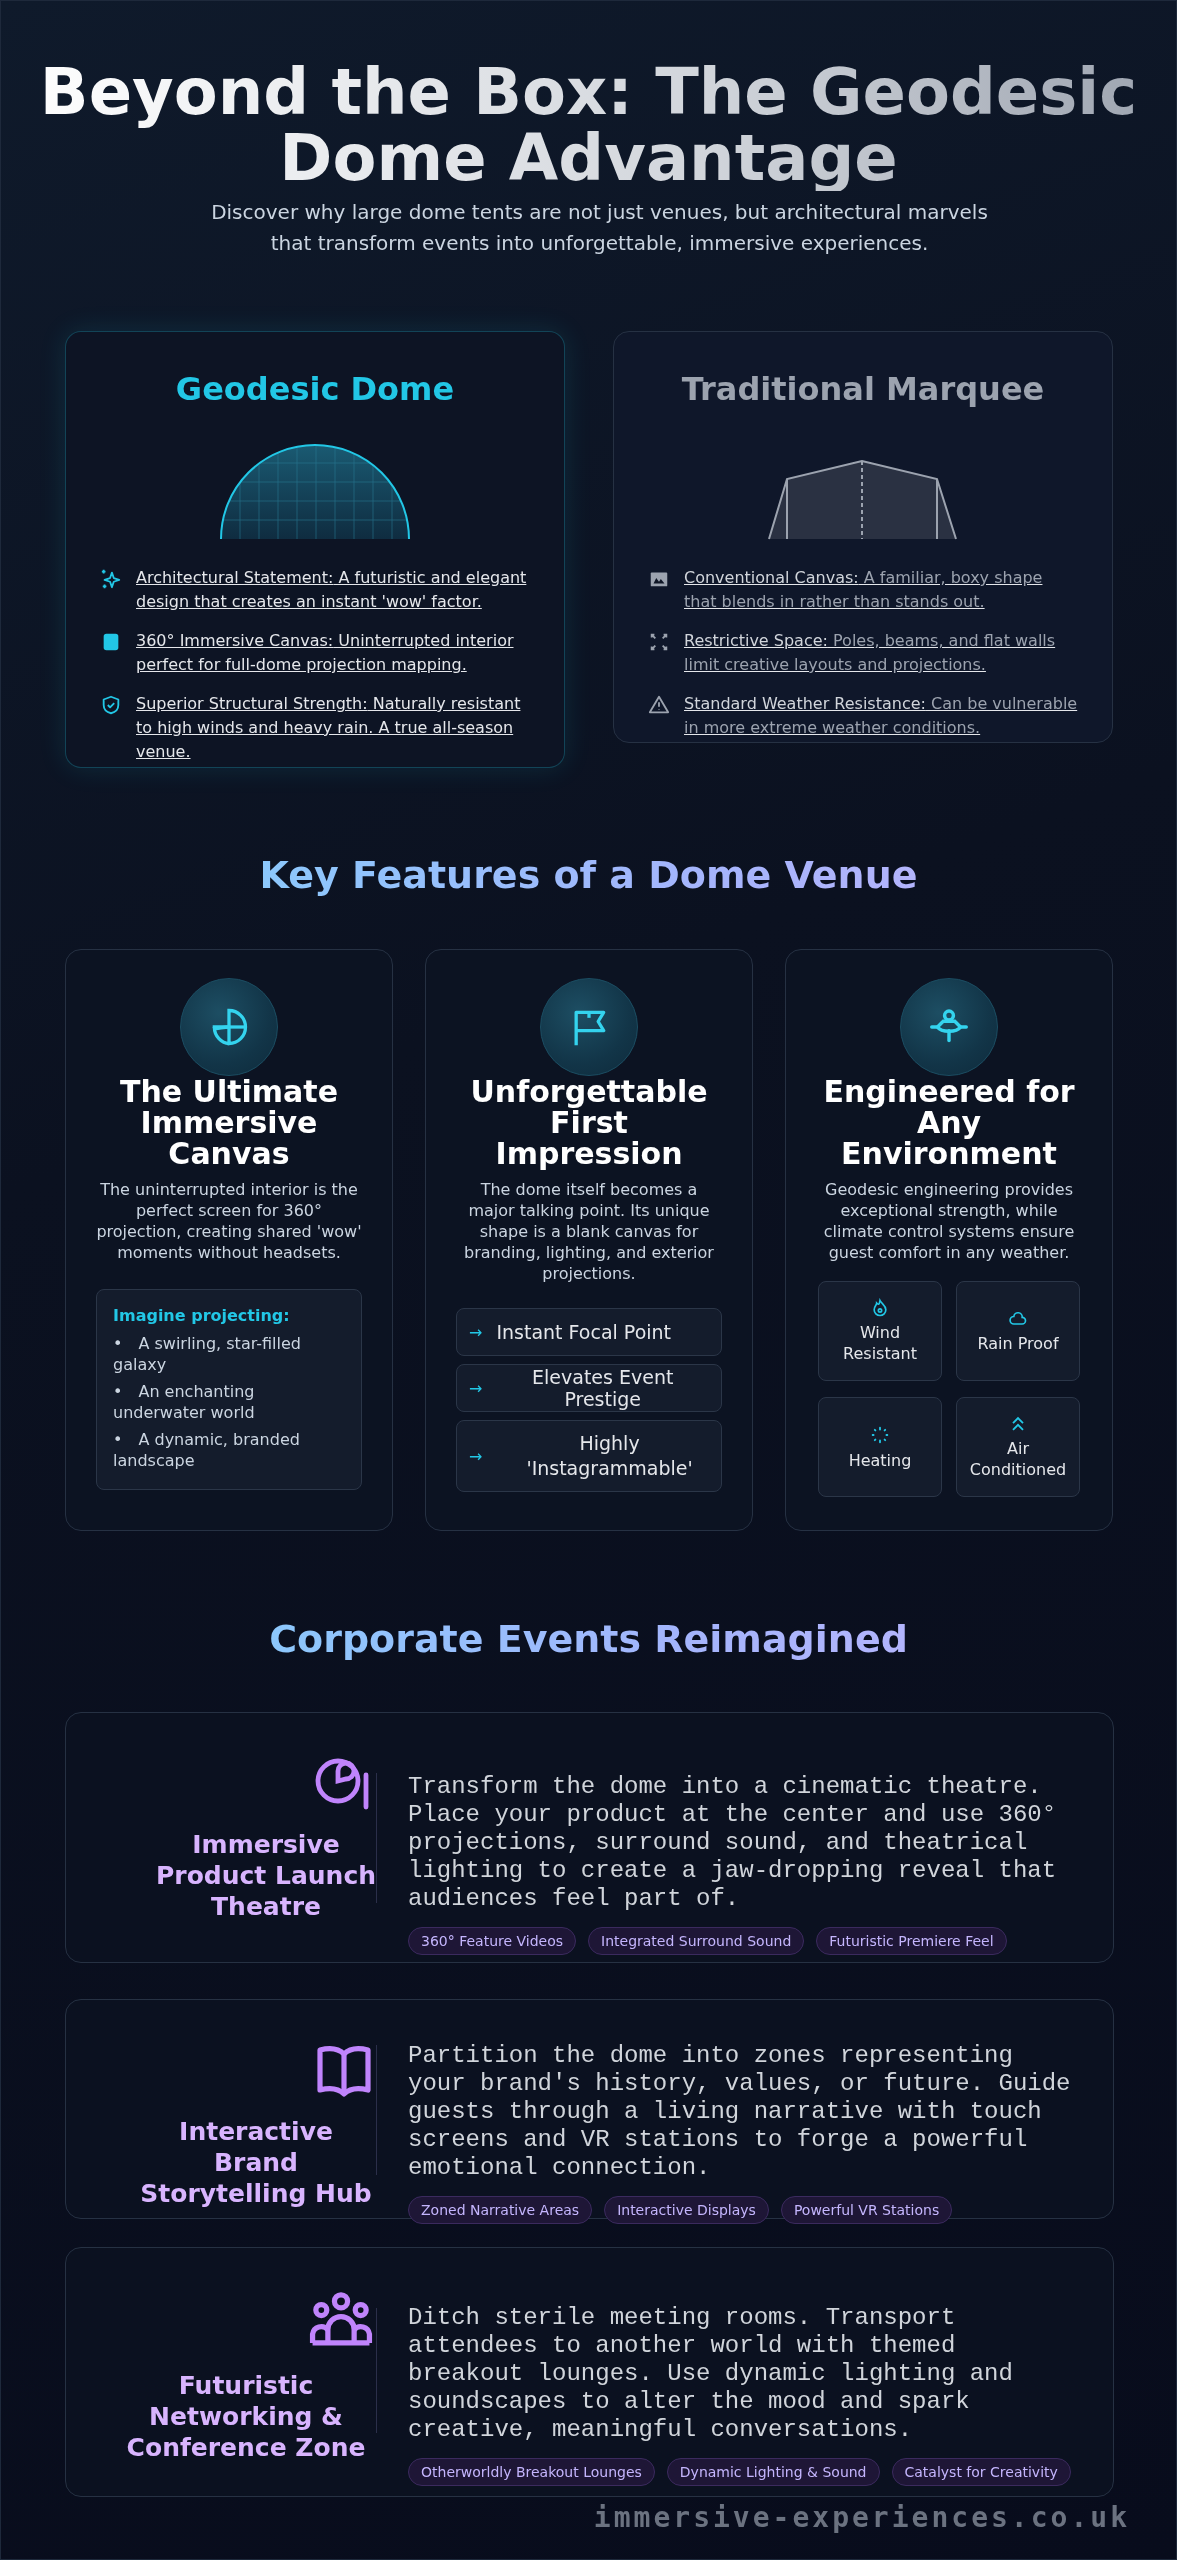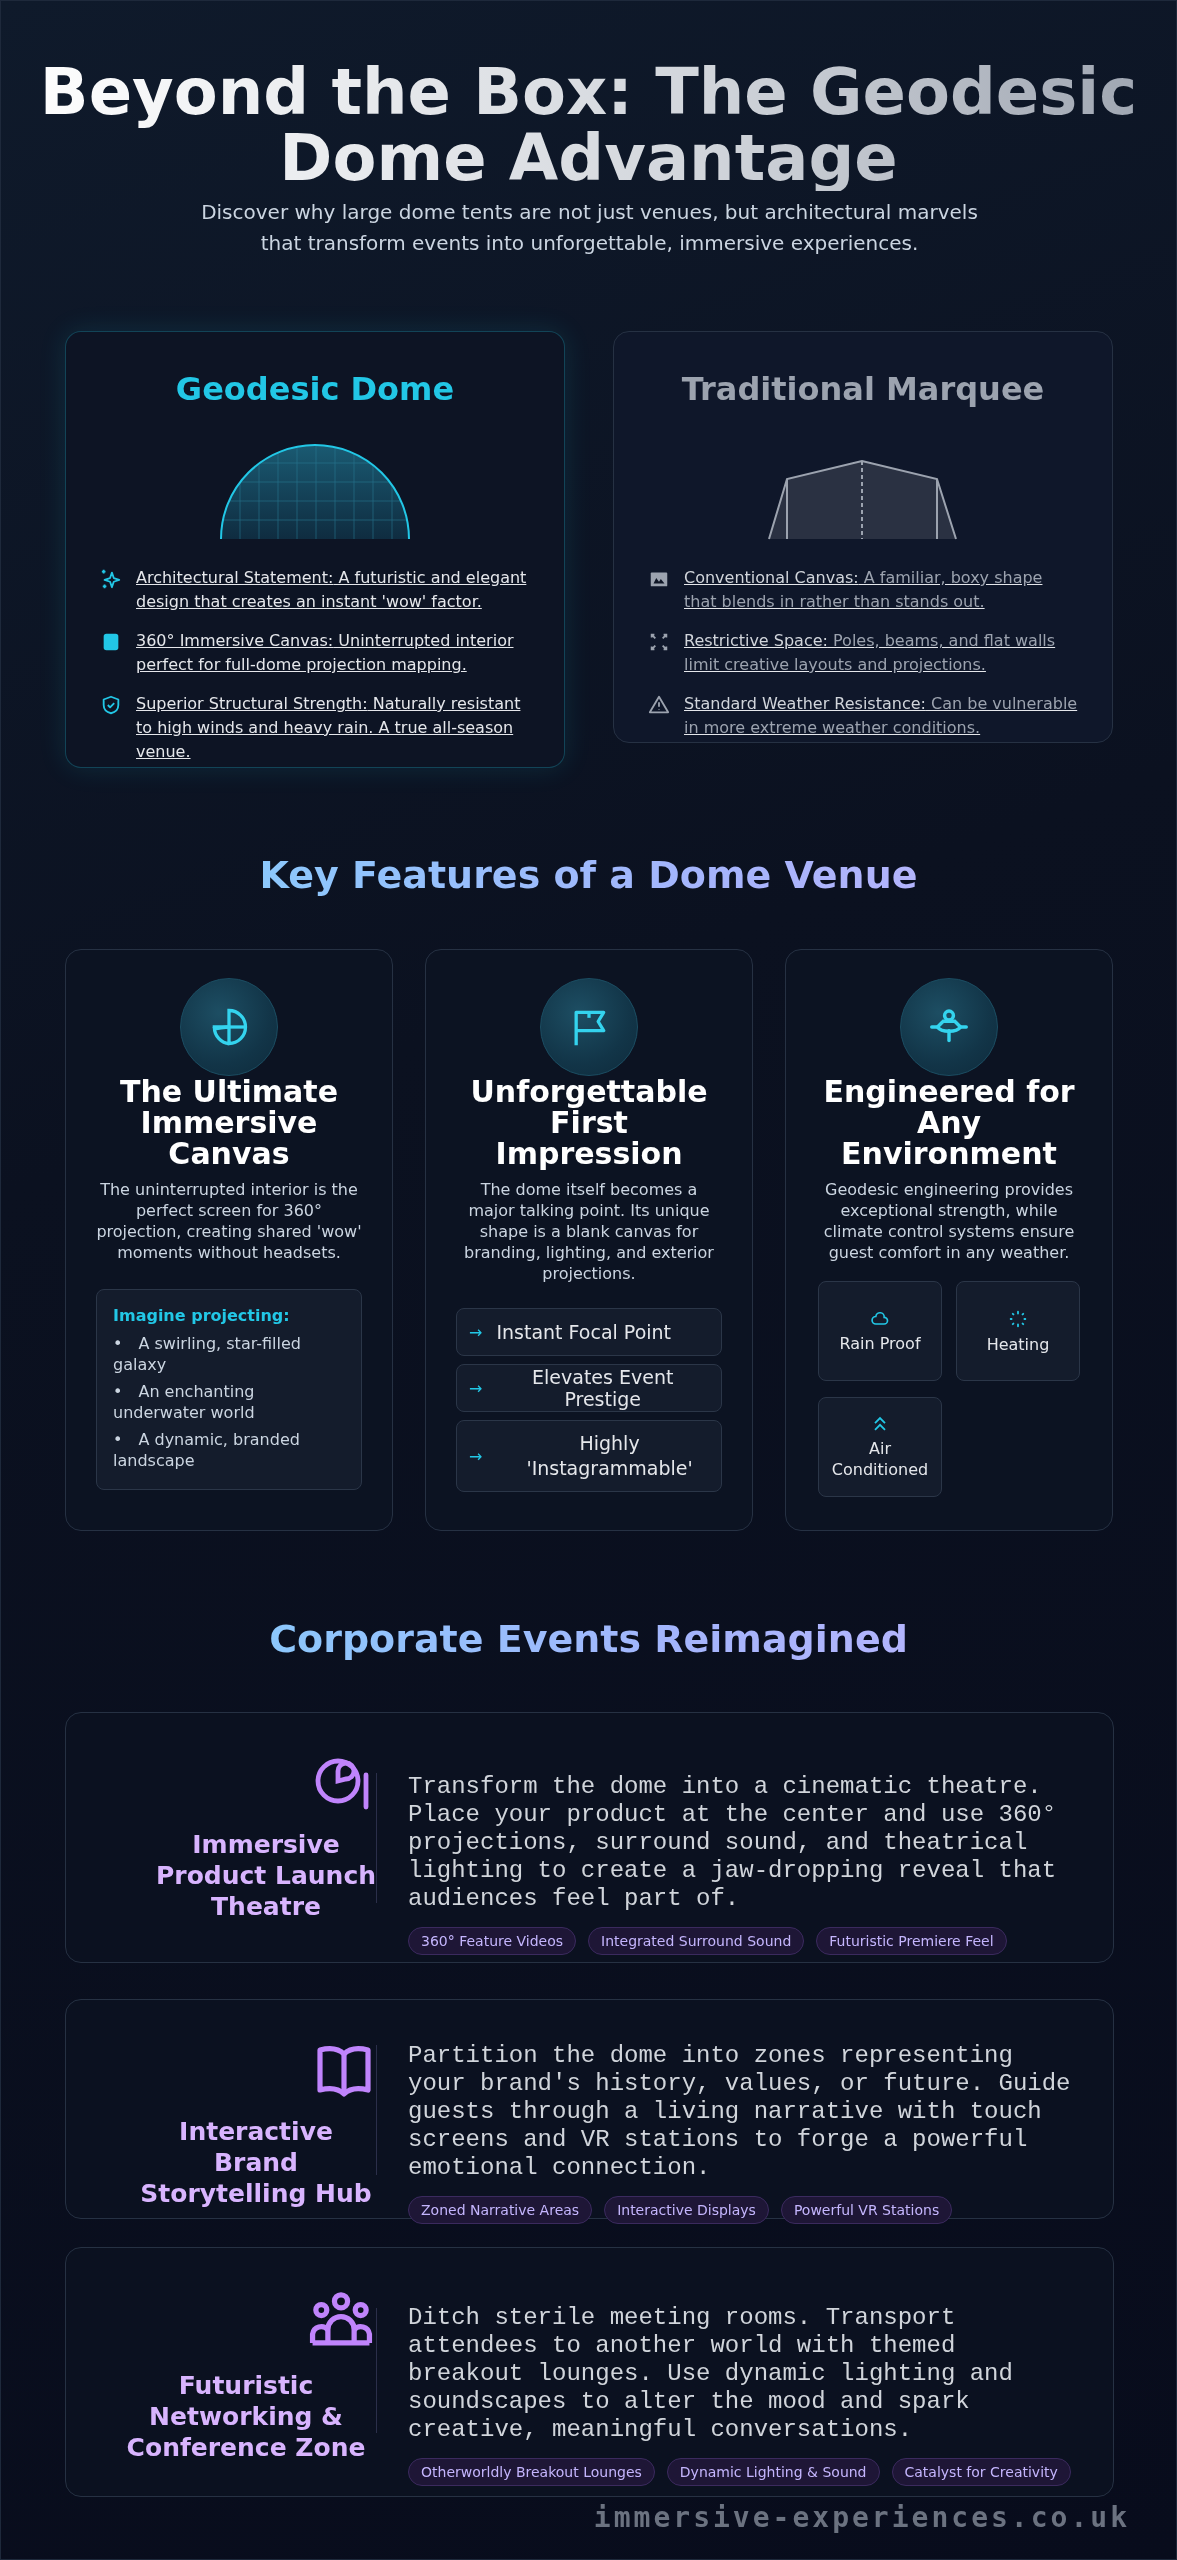--- a/index.html
+++ b/index.html
@@ -12,21 +12,21 @@
     overflow:hidden;
   }
   .page{position:absolute;left:0;top:0;width:1177px;height:2560px;border:1px solid #1e293b;}
   .hero-title{
     position:absolute;left:0;right:0;top:58px;text-align:center;
     font-size:64px;font-weight:bold;line-height:66px;
     background:linear-gradient(90deg,#ffffff 0%,#d1d5db 60%,#9ca3af 100%);
     -webkit-background-clip:text;background-clip:text;color:transparent;
   }
   .hero-sub{
-    position:absolute;left:200px;width:777px;top:196px;text-align:center;
+    position:absolute;left:210px;width:777px;top:196px;text-align:center;
     font-size:20px;line-height:31px;color:#cbd5e1;
   }
   
   .cmp-card{position:absolute;top:330px;width:500px;border-radius:16px;padding:30px 34px;}
   .cmp-dome{left:64px;height:437px;border:1px solid rgba(34,211,238,0.25);background:#0d1424;box-shadow:0 0 28px rgba(34,211,238,0.12);}
   .cmp-marq{left:612px;height:412px;border:1px solid #263143;background:#0f172a;}
   .cmp-title{text-align:center;font-size:32px;font-weight:bold;margin-top:8px;}
   .cmp-dome .cmp-title{color:#22c7e6;}
   .cmp-marq .cmp-title{color:#9ca3af;}
   .cmp-illus{height:120px;display:flex;justify-content:center;align-items:flex-end;margin-top:12px;}
@@ -235,20 +235,27 @@
           <circle cx="12" cy="6" r="2.3"></circle>
           <path d="M3 12 H6 L9 9 H15 L18 12 H21"></path>
           <path d="M6 12 C8 15 16 15 18 12"></path>
           <path d="M12 14 V19"></path>
         </svg>
     </div>
     <div class="feat-title">Engineered for Any Environment</div>
     <div class="feat-desc">Geodesic engineering provides exceptional strength, while climate control systems ensure guest comfort in any weather.</div>
     <div class="env-grid">
       <div class="env">
+        <svg width="20" height="20" viewBox="0 0 24 24" fill="none" stroke="#22c7e6" stroke-width="2">
+            <path d="M12 3 C14 7 19 9 19 14 A7 7 0 0 1 5 14 C5 10 8 9 8 6 C10 8 11 9 12 3 Z"></path>
+            <circle cx="12" cy="15" r="2"></circle>
+          </svg>
+        <span style="width:90px;">Wind Resistant</span>
+      </div>
+      <div class="env">
         <svg width="22" height="20" viewBox="0 0 24 24" fill="none" stroke="#22c7e6" stroke-width="2">
             <path d="M7 18 H17 A4 4 0 0 0 17 10 A5 5 0 0 0 7 9 A4.5 4.5 0 0 0 7 18 Z"></path>
           </svg>
         <span>Rain Proof</span>
       </div>
       <div class="env">
         <svg width="22" height="22" viewBox="0 0 24 24" fill="none" stroke="#22c7e6" stroke-width="2" stroke-linecap="round">
             <path d="M12 4v2M12 18v2M5 12H4M20 12h-1M7 7l-.7-.7M17.7 17.7 17 17M7 17l-.7.7M17.7 6.3 17 7"></path>
           </svg>
         <span>Heating</span>

